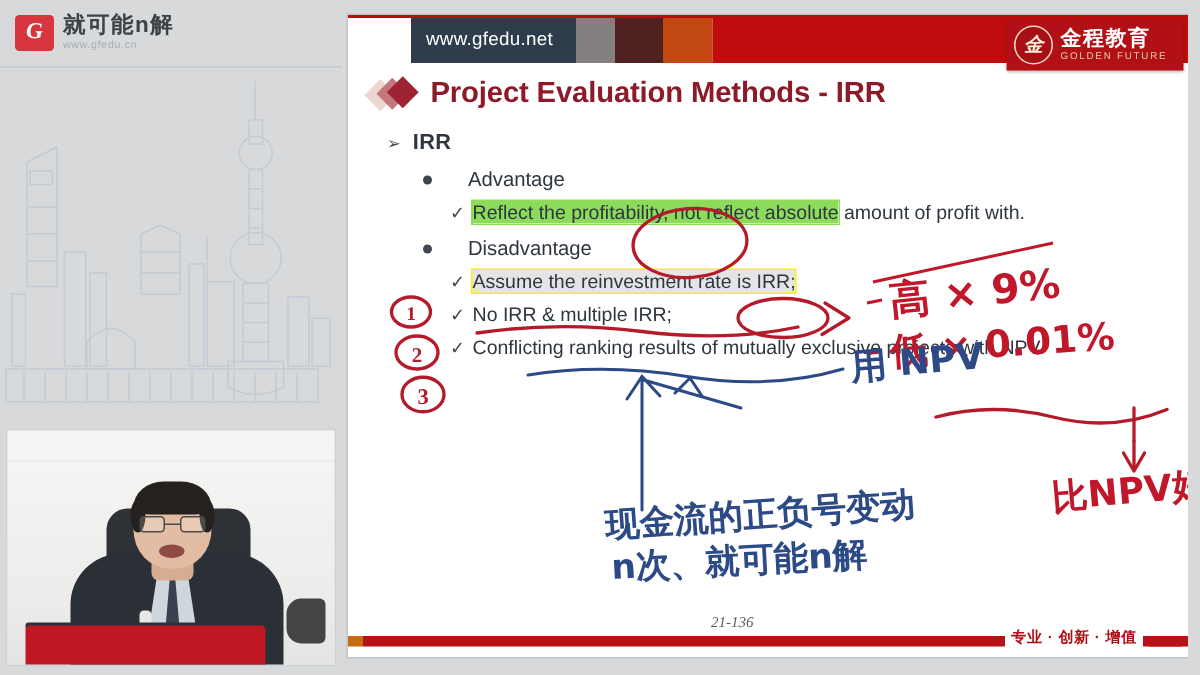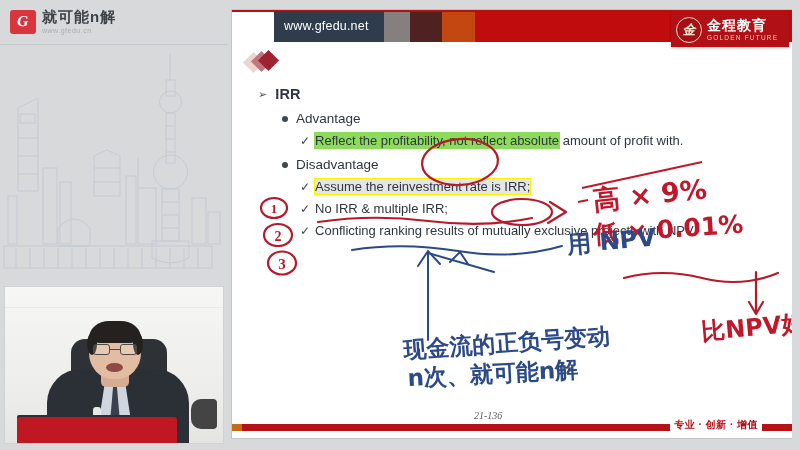--- a/index.html
+++ b/index.html
@@ -105,21 +105,21 @@
   .dia.dark { left: 15px; top: 2px; background: #9d2333; }
   .slide-title { font-size: 19.5px; font-weight: bold; color: #8c1a28; letter-spacing: -.1px; }
 
   
   .content { position: relative; padding: 4px 10px 0 14px; }
 
   .lvl1 { display: flex; align-items: center; gap: 8px; margin: 5px 0 0 12px; }
   .arrow-b { color: #4a4f55; font-size: 11px; }
   .lvl1-txt { font-size: 14.5px; font-weight: bold; color: #2f3640; letter-spacing: .2px; }
 
-  .lvl2 { display: flex; align-items: center; gap: 8px; margin: 9px 0 0 36px; }
+  .lvl2 { display: flex; align-items: center; gap: 24px; margin: 9px 0 0 36px; }
   .dot-b { width: 6px; height: 6px; border-radius: 50%; background: #3f4650; flex: none; }
   .lvl2-txt { font-size: 13.5px; color: #2f3640; }
 
   .lvl3 { position: relative; margin: 7px 0 0 54px; display: flex; align-items: baseline; gap: 5px; }
   .chk { color: #3f4650; font-size: 12px; }
   .lvl3-txt { font-size: 13px; color: #2f3640; white-space: nowrap; }
 
   .hl-green { background: #8ddb5a; box-shadow: 0 0 0 1px #8ddb5a; }
   .hl-yellow { background: #e5e5e5; box-shadow: 0 0 0 1px #fff200; }
 
@@ -256,20 +256,21 @@
         </div>
       </div>
     </div>
 
     <div class="title-row">
       <div class="diamonds">
         <span class="dia pale"></span>
         <span class="dia mid"></span>
         <span class="dia dark"></span>
       </div>
+      <div class="slide-title">Project Evaluation Methods - IRR</div>
     </div>
 
     <div class="content">
 
       <div class="lvl1">
         <span class="arrow-b">➢</span>
         <span class="lvl1-txt">IRR</span>
       </div>
 
       <div class="lvl2">

